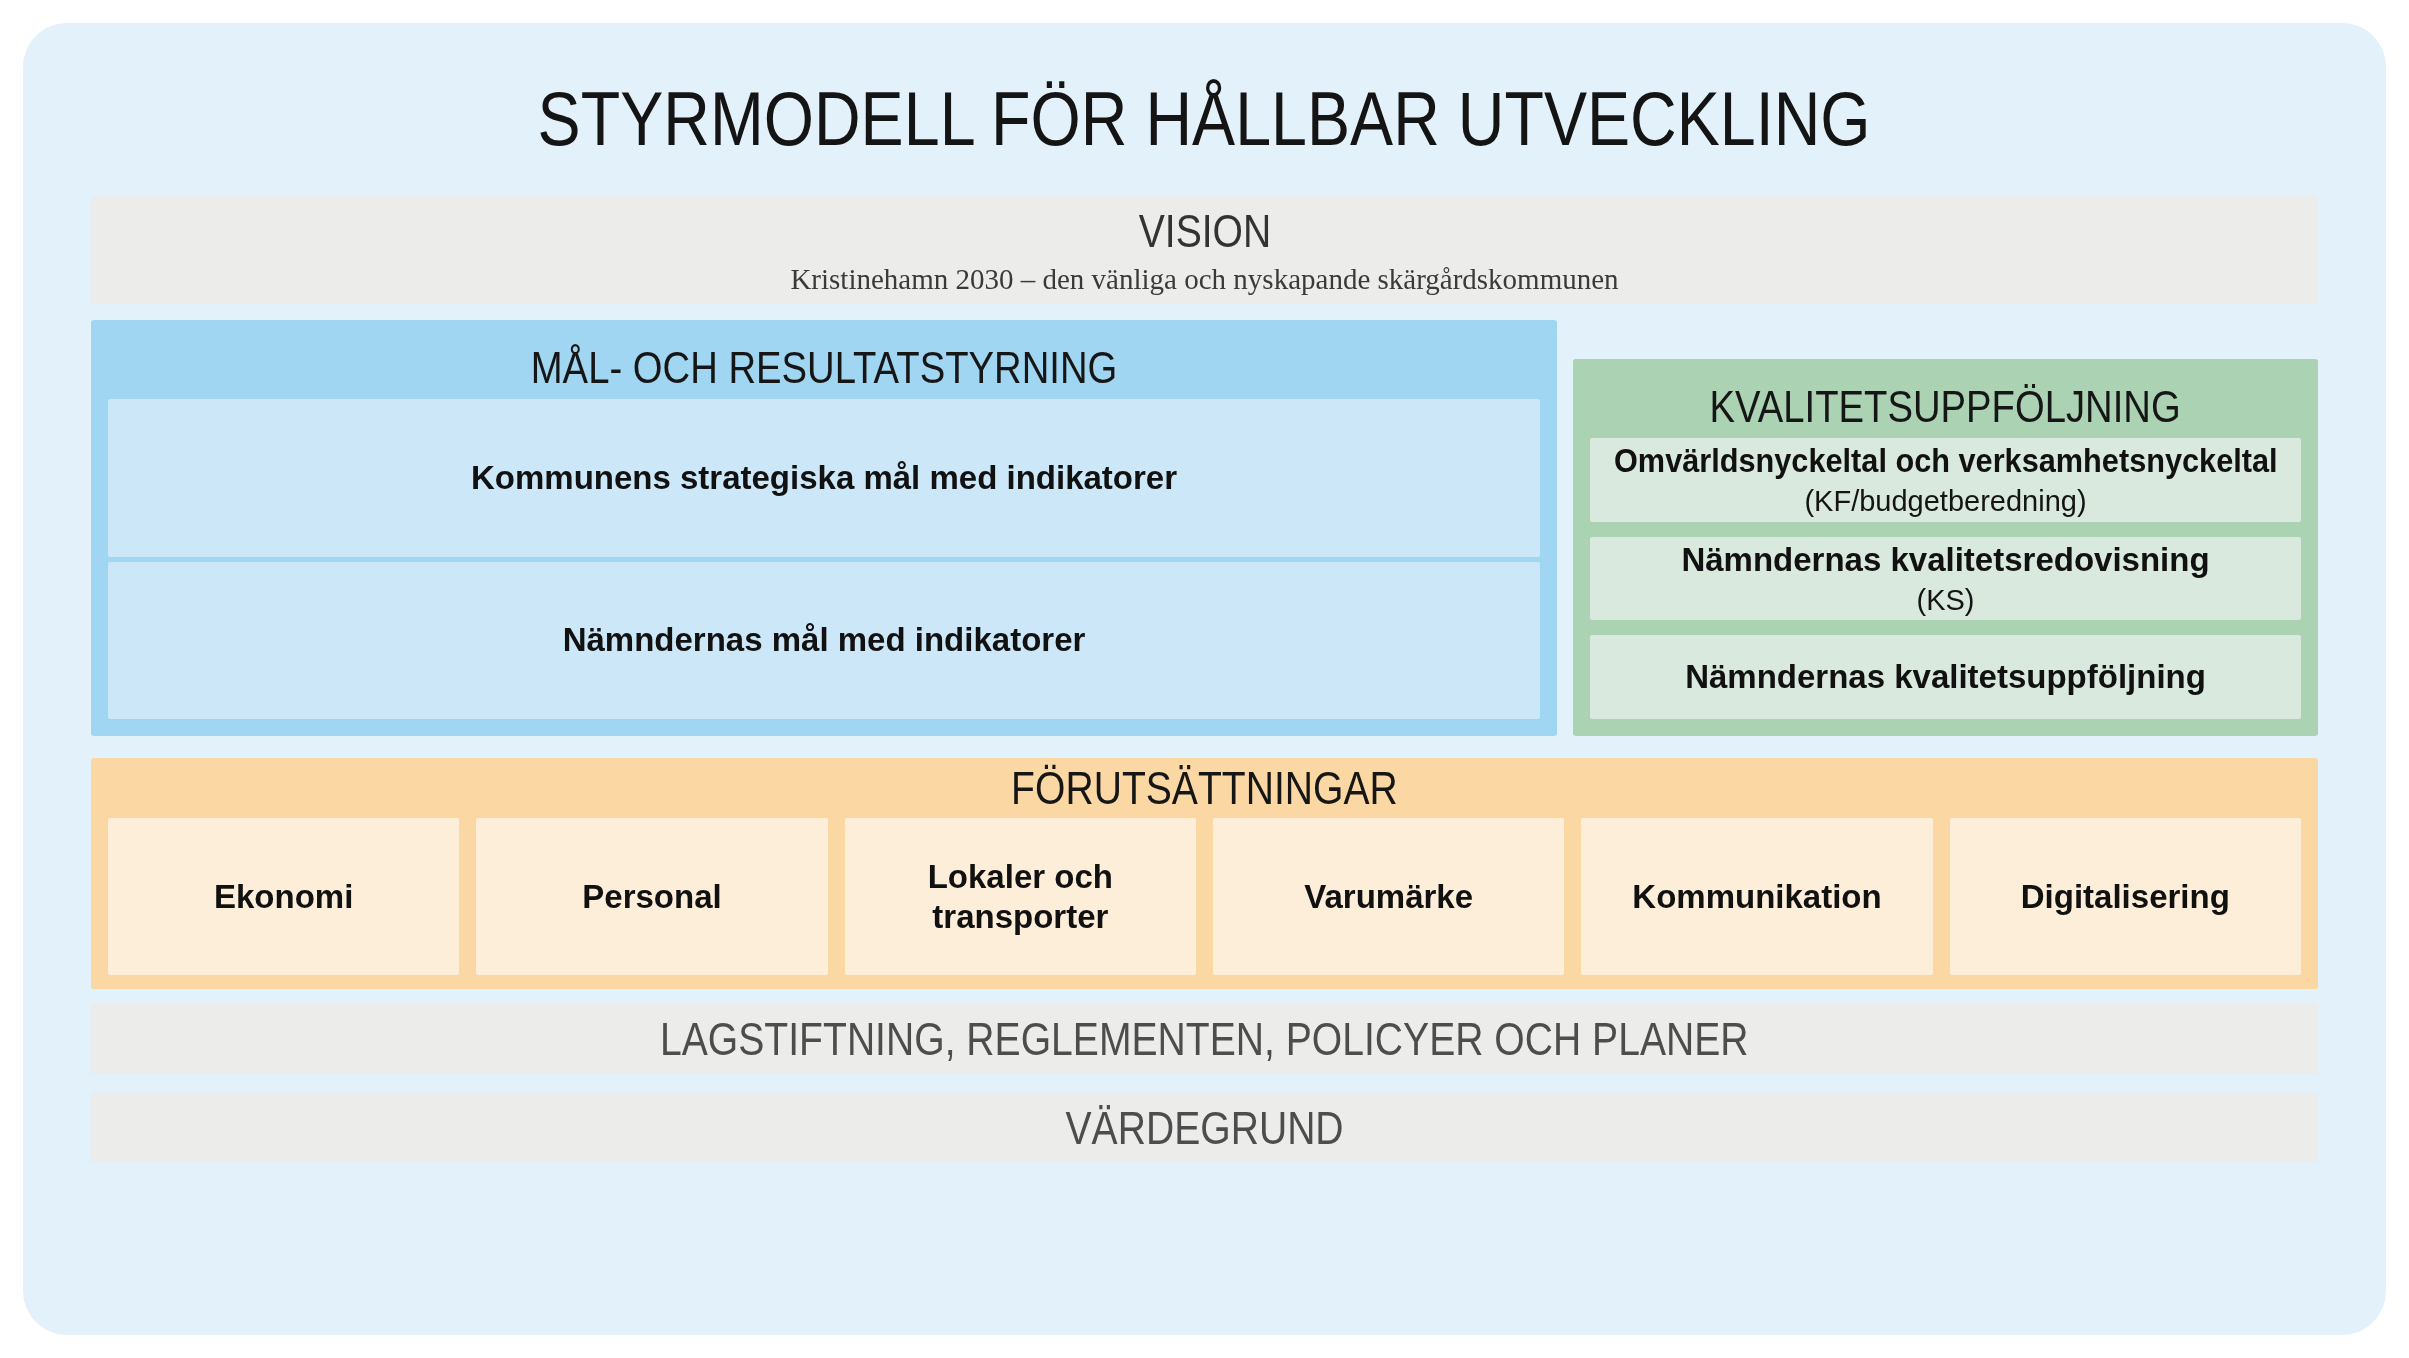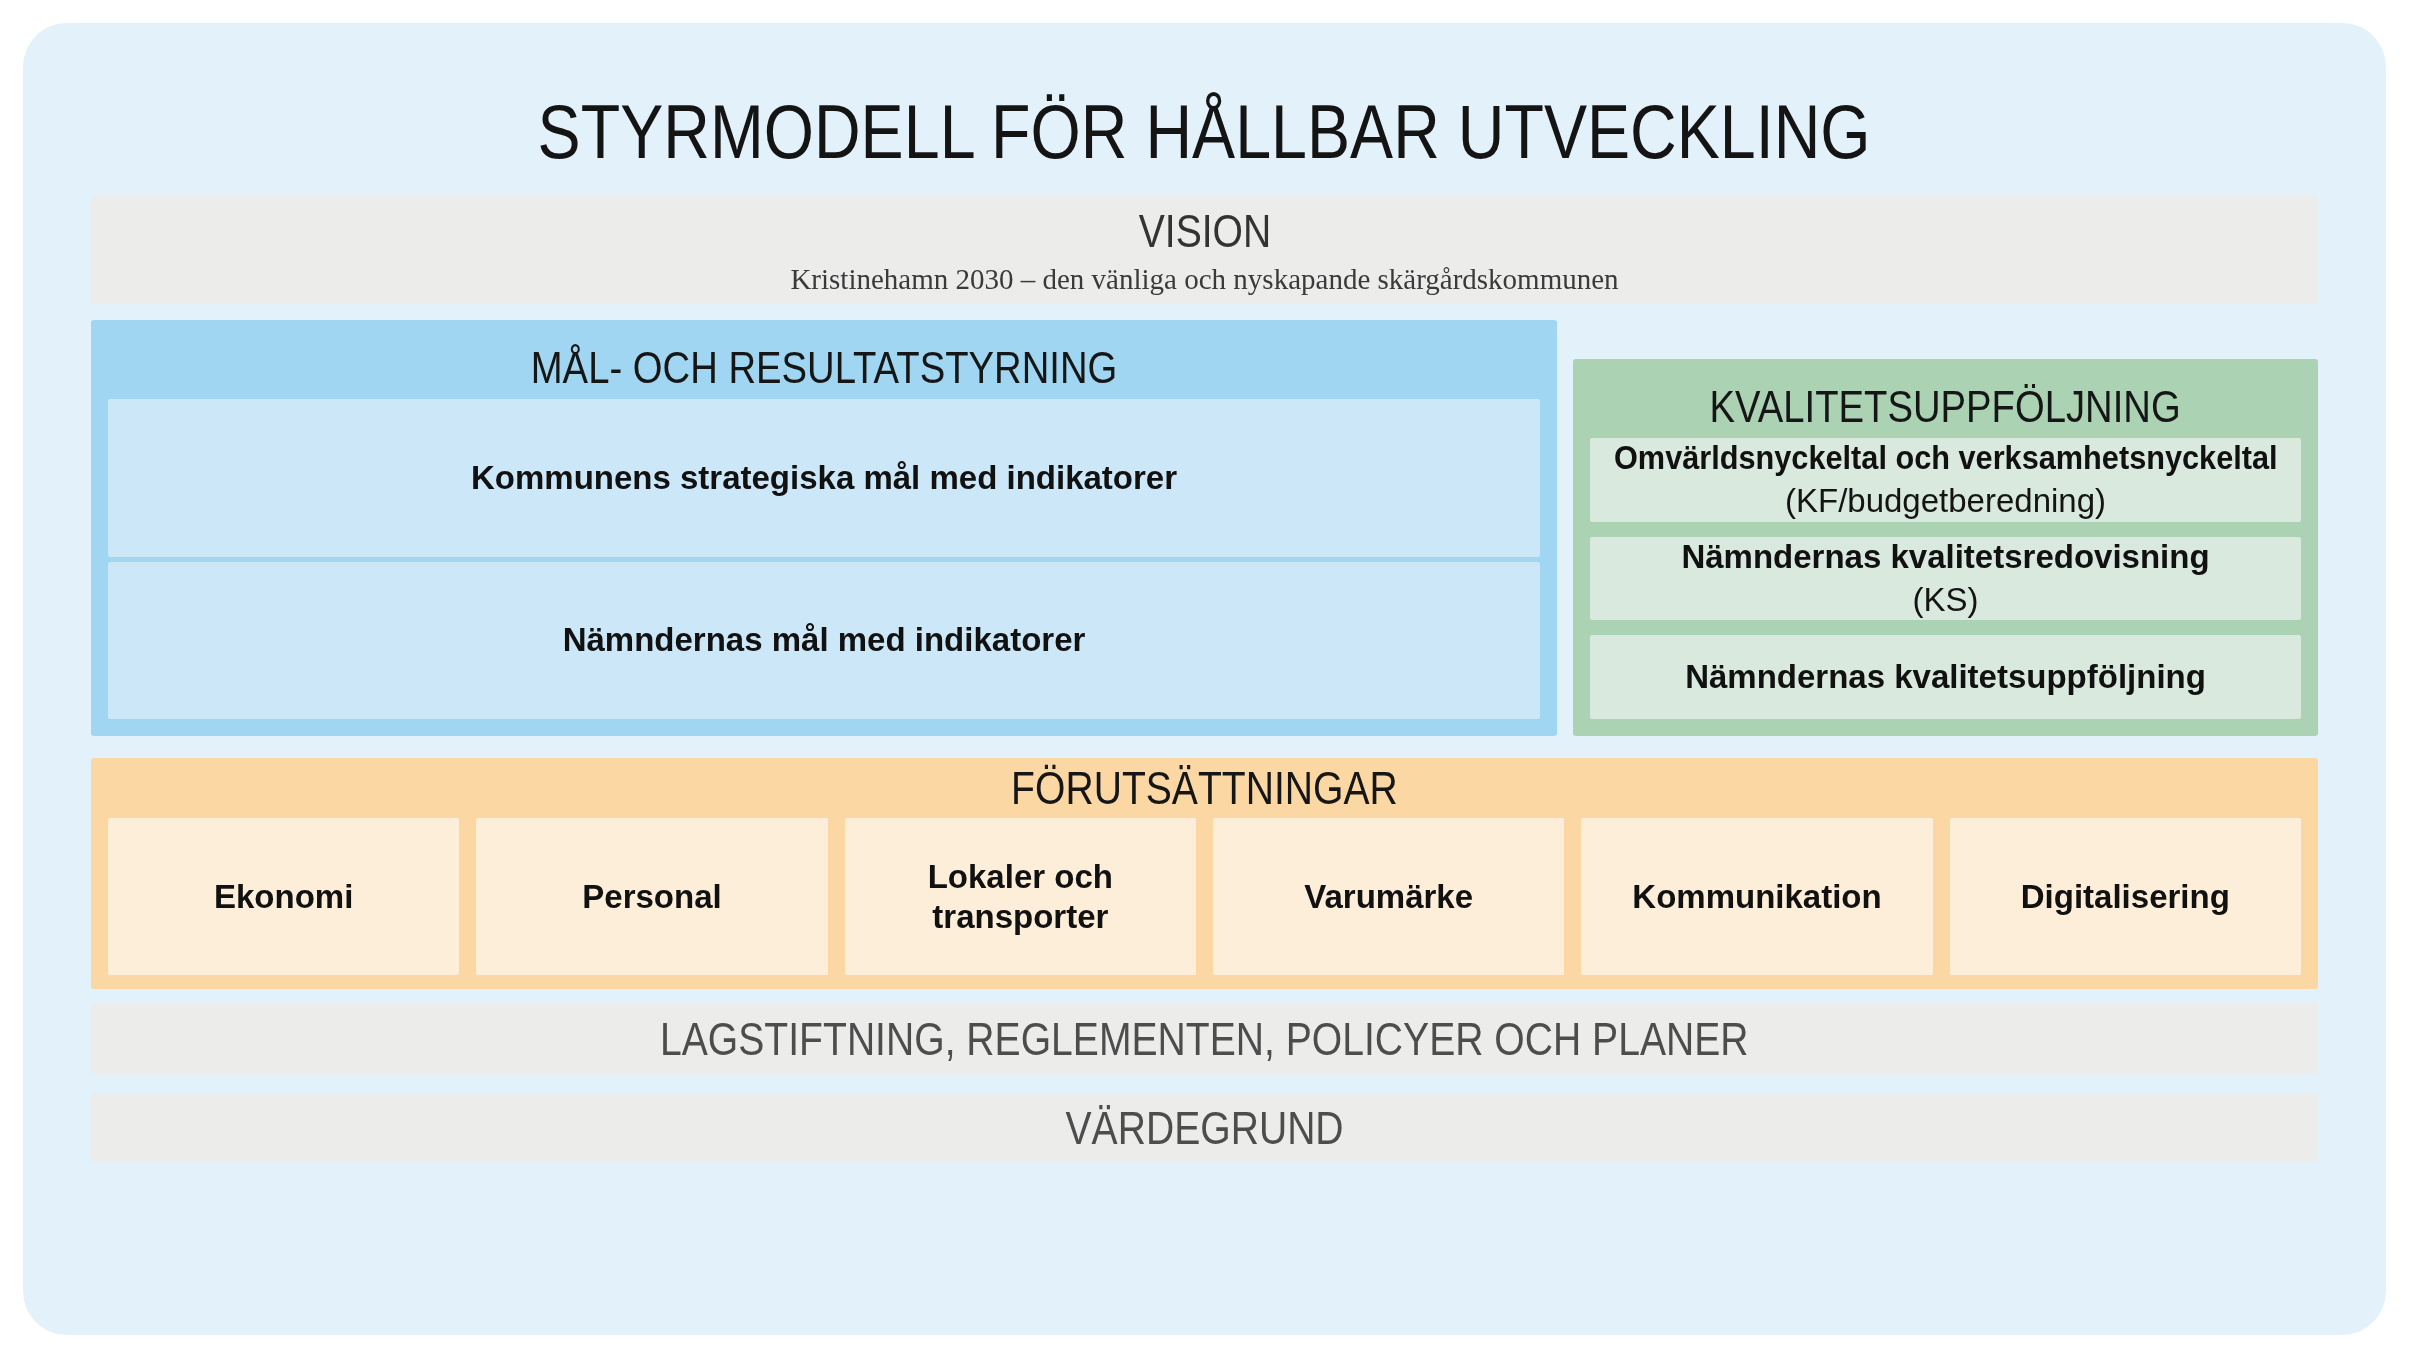--- a/index.html
+++ b/index.html
@@ -8,21 +8,21 @@
     font-family:"Liberation Sans","DejaVu Sans",sans-serif;
     -webkit-font-smoothing:antialiased;
   }
   .canvas{position:relative;width:2409px;height:1358px;background:#ffffff;}
   .container{
     position:absolute;left:23px;top:23px;width:2363px;height:1312px;
     background:#e3f1fb;border-radius:44px;box-sizing:border-box;padding:0 68px;
   }
   .cond{display:inline-block;transform:scaleX(0.85);transform-origin:center;white-space:nowrap;}
 
-  .title-row{margin-top:52px;height:100px;display:flex;align-items:flex-end;justify-content:center;}
+  .title-row{margin-top:52px;height:100px;display:flex;align-items:flex-start;justify-content:center;}
   .title{font-size:76px;color:#141414;}
 
   .vision-bar{
     margin-top:21px;height:108px;background:#ececeb;
     display:flex;flex-direction:column;align-items:center;justify-content:center;gap:5px;
   }
   .vision-heading{font-size:46px;color:#333333;}
   .vision-subtitle{font-family:"Liberation Serif","DejaVu Serif",serif;font-size:29px;color:#3a3a3a;}
 
   .main-row{margin-top:16px;height:416px;display:flex;gap:16px;}
@@ -33,21 +33,21 @@
   .items{flex:1;display:flex;flex-direction:column;gap:5px;}
   .quality .items{gap:15px;}
   .item-box{
     flex:1;display:flex;flex-direction:column;align-items:center;justify-content:center;
     text-align:center;border-radius:2px;
   }
   .goals .item-box{background:#cce8f8;}
   .quality .item-box{background:#d9e9dd;}
   .item-label{font-weight:bold;font-size:33px;color:#111111;white-space:nowrap;}
   .squeeze{display:inline-block;transform:scaleX(0.93);transform-origin:center;}
-  .item-sublabel{font-size:33px;color:#141414;margin-top:5px;}
+  .item-sublabel{font-size:29px;color:#141414;margin-top:5px;}
   .item-sublabel:empty{display:none;}
 
   .prereq{
     margin-top:22px;height:231px;background:#fad7a3;box-sizing:border-box;
     padding:0 17px 14px;display:flex;flex-direction:column;border-radius:3px;
   }
   .prereq-heading{height:60px;flex:none;display:flex;align-items:center;justify-content:center;font-size:46px;color:#161616;}
   .prereq-items{flex:1;display:flex;gap:17px;}
   .prereq-item{
     flex:1;background:#fdeeda;display:flex;align-items:center;justify-content:center;

